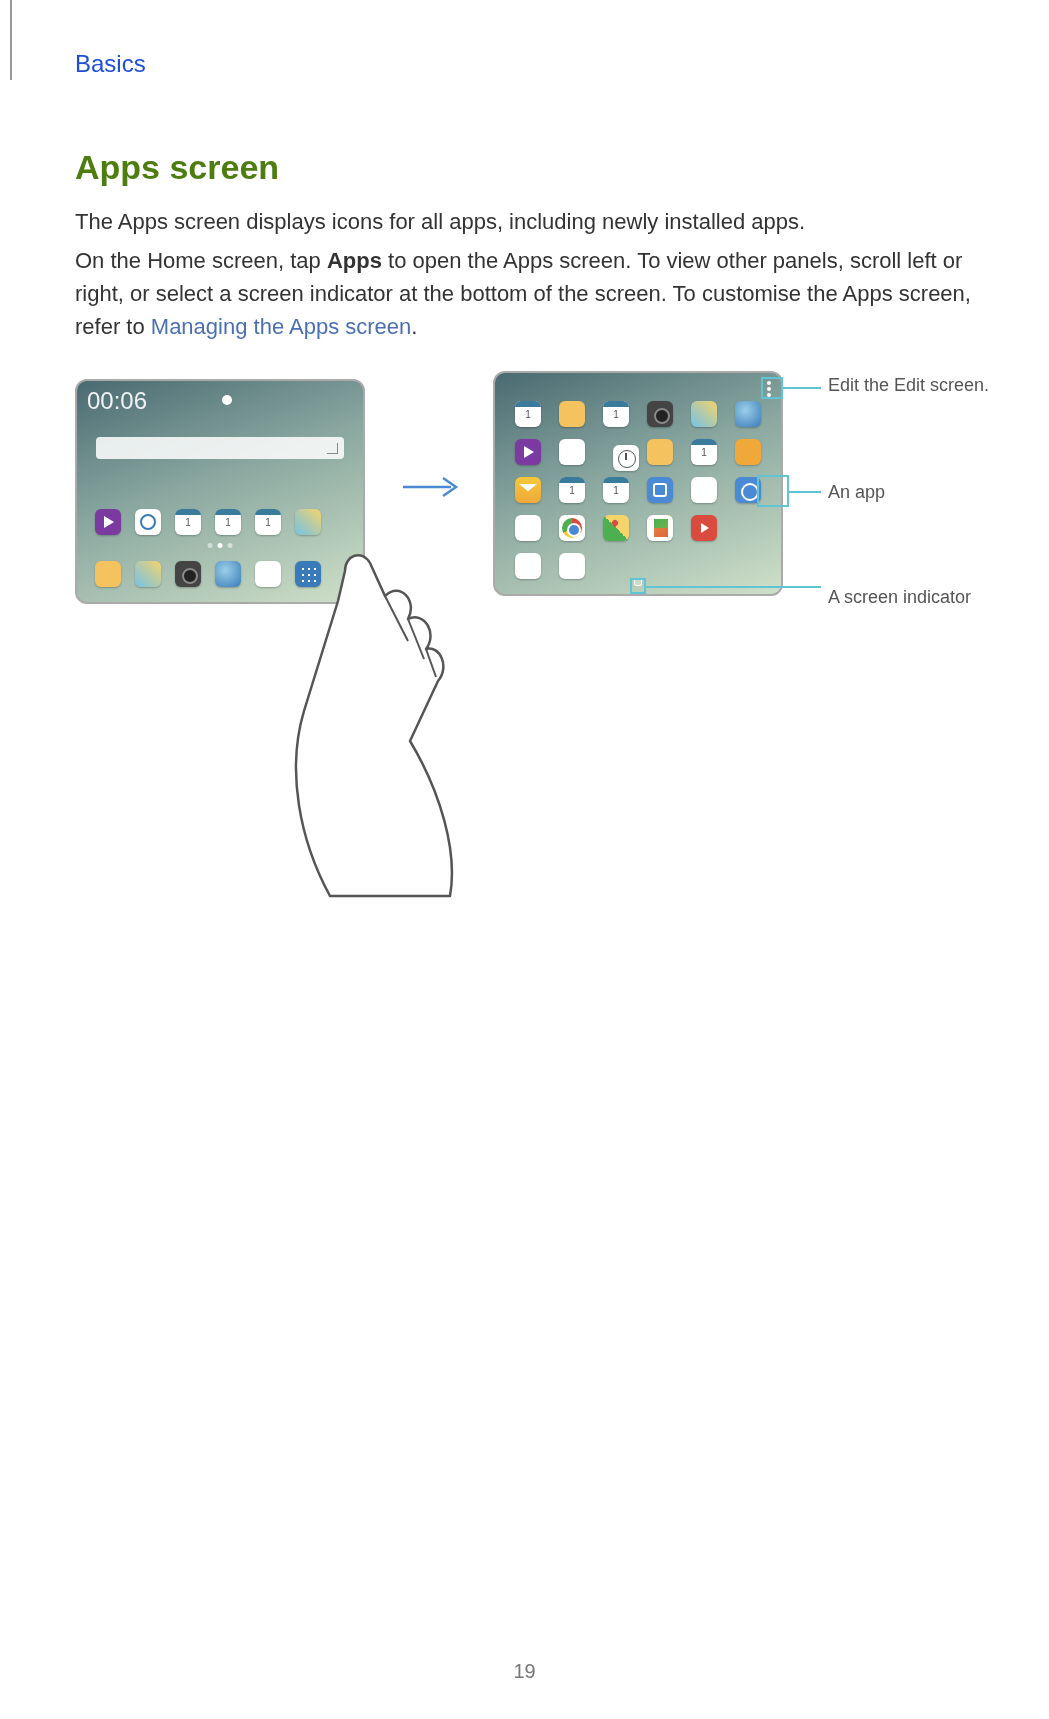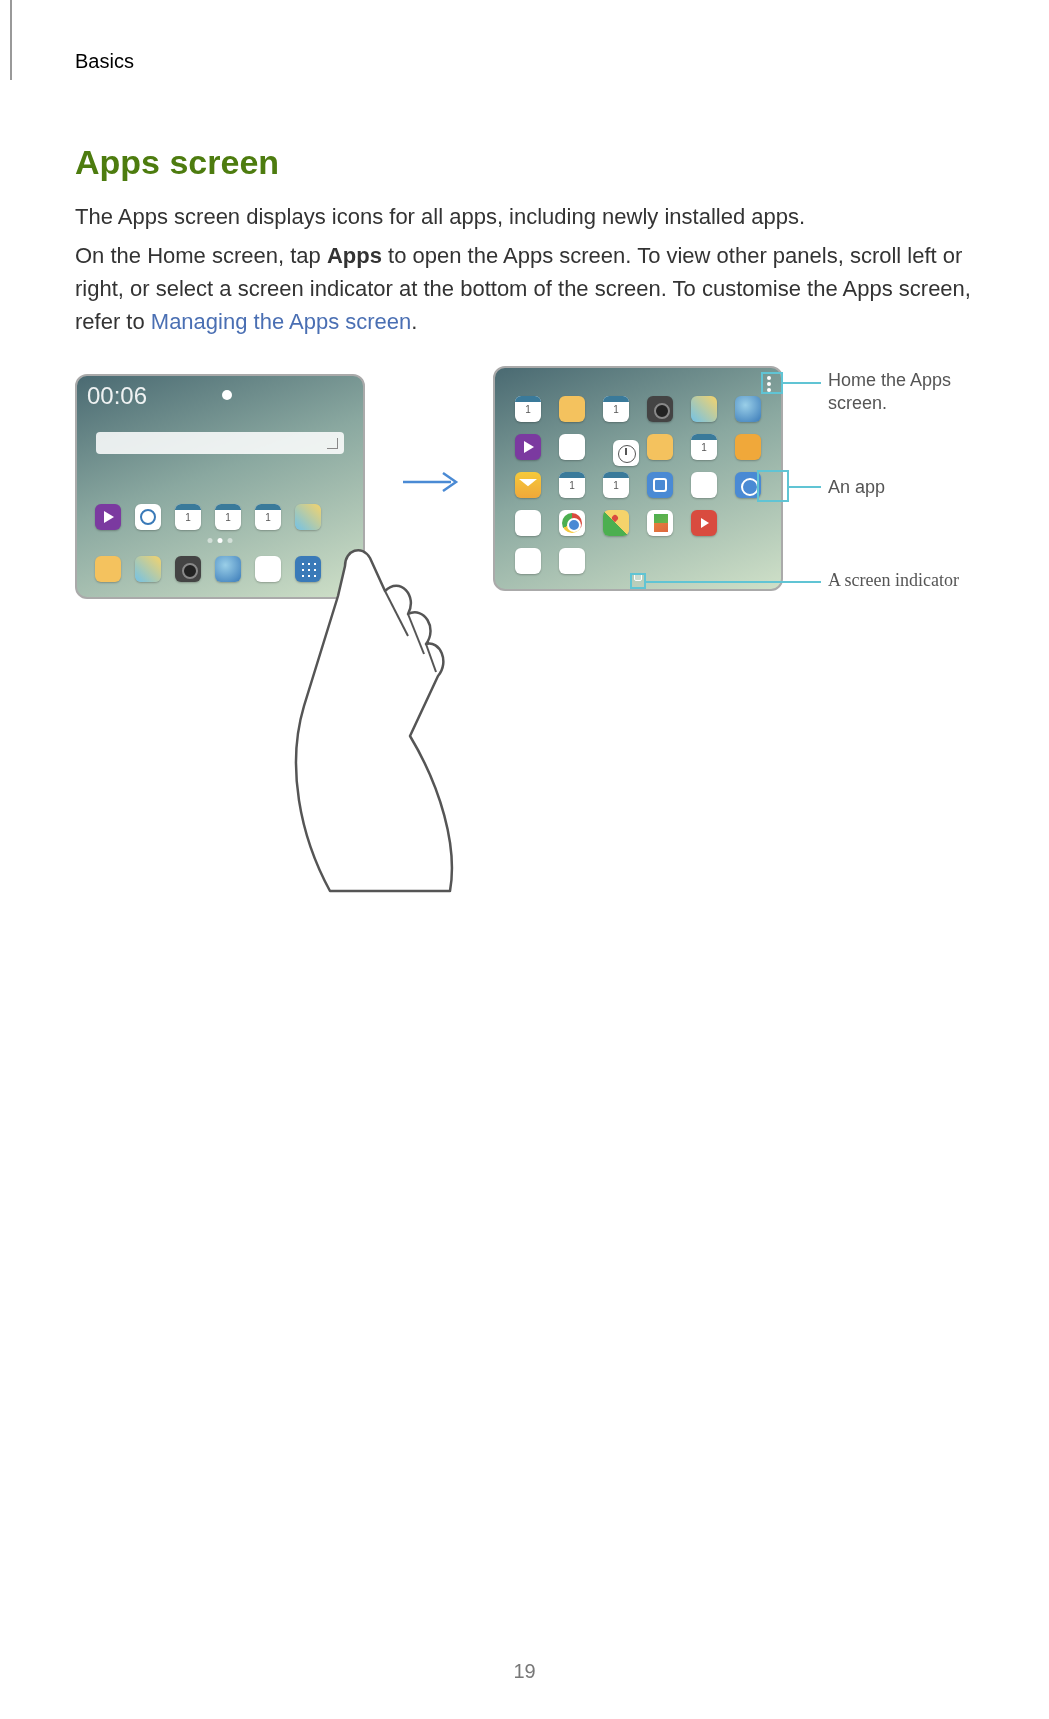--- a/index.html
+++ b/index.html
@@ -12,22 +12,22 @@
     position: relative;
     padding: 50px 65px 0 75px;
   }
   .side-line {
     position: absolute;
     left: 10px; top: 0;
     width: 2px; height: 80px;
     background: #999;
   }
   .chapter {
-    font-size: 20px;
-    color: #000000;
+    font-size: 24px;
+    color: #1d4ed8;
     margin-bottom: 70px;
   }
   h1.section {
     font-size: 34px;
     color: #4d7c0f;
     font-weight: 600;
     margin-bottom: 18px;
   }
   p.body {
     font-size: 22px;
@@ -158,21 +158,21 @@
   .cb-indicator { left:555px; top:207px; width:16px; height:16px; }
 
   .lead { position:absolute; height:2px; background:#60c4d4; }
   .lead1 { left:708px; top:16px; width:38px; }
   .lead2 { left:714px; top:120px; width:32px; }
   .lead3 { left:571px; top:215px; width:175px; }
 
   .callout-text { position:absolute; font-size:18px; color:#555; line-height:1.25; }
   .ct1 { left:753px; top:3px; width:170px; }
   .ct2 { left:753px; top:110px; }
-  .ct3 { left:753px; top:203px;font-family:Liberation Serif, serif; }
+  .ct3 { left:753px; top:215px; }
 
   
   .hand {
     position:absolute; left:215px; top:170px; width:200px; height:360px;
   }
   .hand svg { width:100%; height:100%; }
 
   .page-num {
     position:absolute; left:0; right:0; bottom:36px;
     text-align:center; font-size:20px; color:#777;margin-top:40px;
@@ -281,21 +281,21 @@
   </div>
 
   <div class="callout-box cb-edit"></div>
   <div class="callout-box cb-app"></div>
   <div class="callout-box cb-indicator"></div>
 
   <div class="lead lead1"></div>
   <div class="lead lead2"></div>
   <div class="lead lead3"></div>
 
-  <div class="callout-text ct1">Home the Apps screen.</div>
+  <div class="callout-text ct1">Edit the Edit screen.</div>
   <div class="callout-text ct2">An app</div>
   <div class="callout-text ct3">A screen indicator</div>
 
   <div class="hand">
     <svg viewBox="0 0 200 360">
       <path d="M55 30 C55 14 72 8 80 22 L95 55 C110 40 128 60 118 78 C134 70 148 92 136 108 C150 104 160 126 148 140 L120 200 C150 250 168 310 160 355 L40 355 C10 300 -4 230 14 170 L48 60 Z" fill="#fff" stroke="#555" stroke-width="2.5" stroke-linejoin="round"></path>
       <path d="M95 55 L118 100" stroke="#555" stroke-width="2" fill="none"></path>
       <path d="M118 78 L134 118" stroke="#555" stroke-width="2" fill="none"></path>
       <path d="M136 108 L146 136" stroke="#555" stroke-width="2" fill="none"></path>
     </svg>

